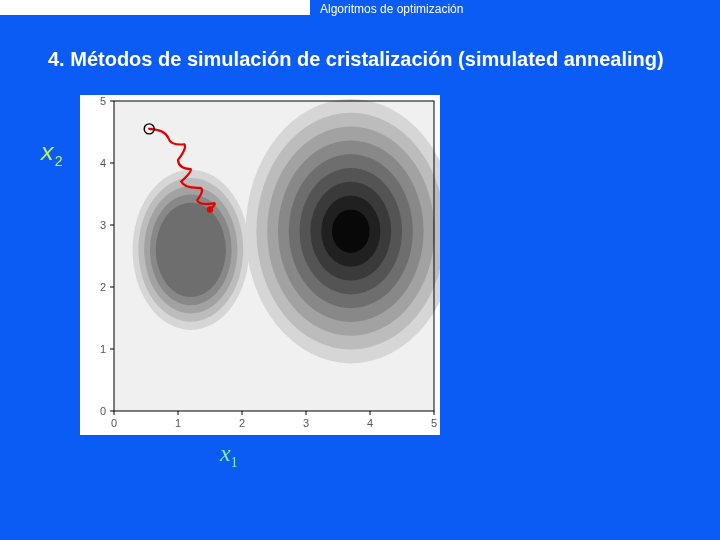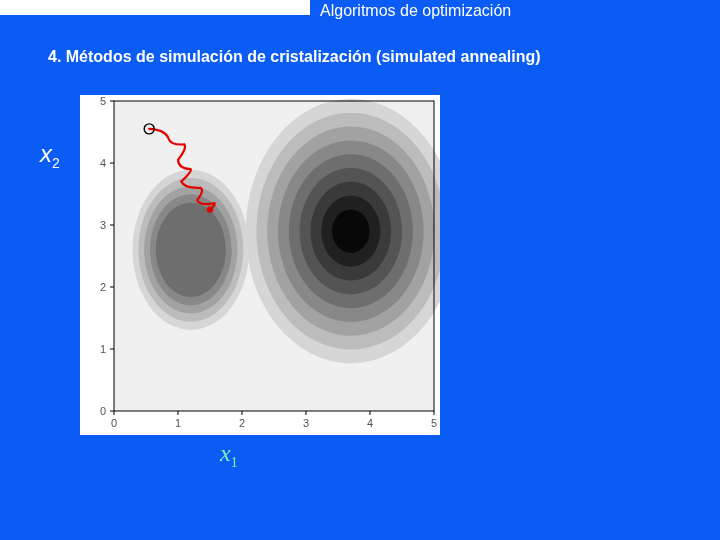--- a/index.html
+++ b/index.html
@@ -1,21 +1,21 @@
 <!DOCTYPE html>
 <html><head>
 <meta charset="utf-8">
 <style>
   html,body{margin:0;padding:0;width:720px;height:540px;background:#0a5cf5;font-family:Arial,Helvetica,sans-serif;overflow:hidden}
   .titlebar{position:absolute;left:0;top:0;width:720px;height:22px;background:#0a5cf5}
   .titlebar .whitebar{position:absolute;left:0;top:0;width:310px;height:15px;background:#fff}
-  .titlebar .label{position:absolute;left:320px;top:2px;color:#fff;font-size:16px}
-  .subtitle{position:absolute;left:48px;top:48px;color:#fff;font-weight:bold;font-size:16px}
+  .titlebar .label{position:absolute;left:320px;top:2px;color:#fff;font-size:12px}
+  .subtitle{position:absolute;left:48px;top:48px;color:#fff;font-weight:bold;font-size:20px}
   .chart-wrap{position:absolute;left:80px;top:95px;width:360px;height:340px}
-  .axis-y{position:absolute;left:40px;top:140px;color:#ffffff;font-family:Liberation Sans, sans-serif;font-style:italic;font-size:24px}
+  .axis-y{position:absolute;left:40px;top:140px;color:#bef264;font-family:Liberation Mono, monospace;font-style:italic;font-size:24px}
   .axis-y sub{font-size:14px;font-style:normal}
   .axis-x{position:absolute;left:220px;top:440px;color:#86efac;font-family:'Times New Roman',serif;font-style:italic;font-size:24px}
   .axis-x sub{font-size:14px;font-style:normal}
   svg{display:block}
 </style>
 </head>
 <body>
 
 <div class="titlebar">
   <div class="whitebar"></div>

